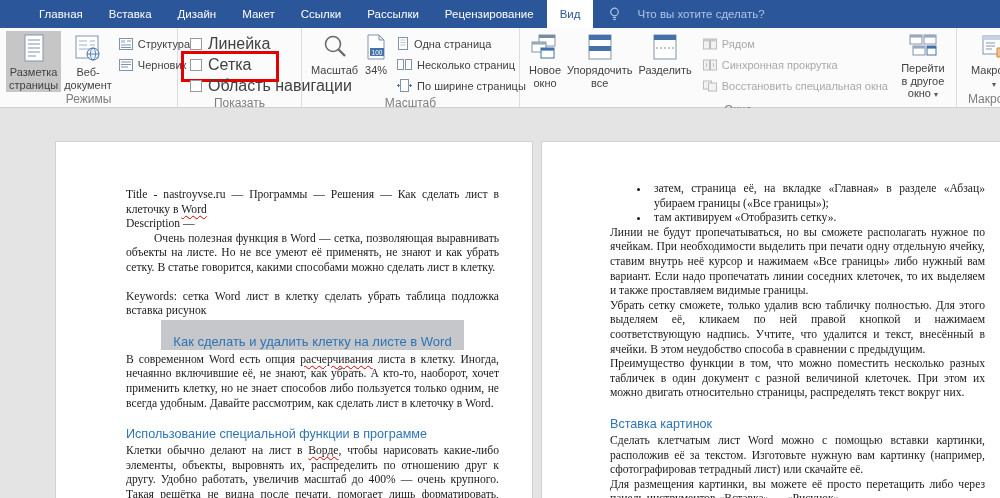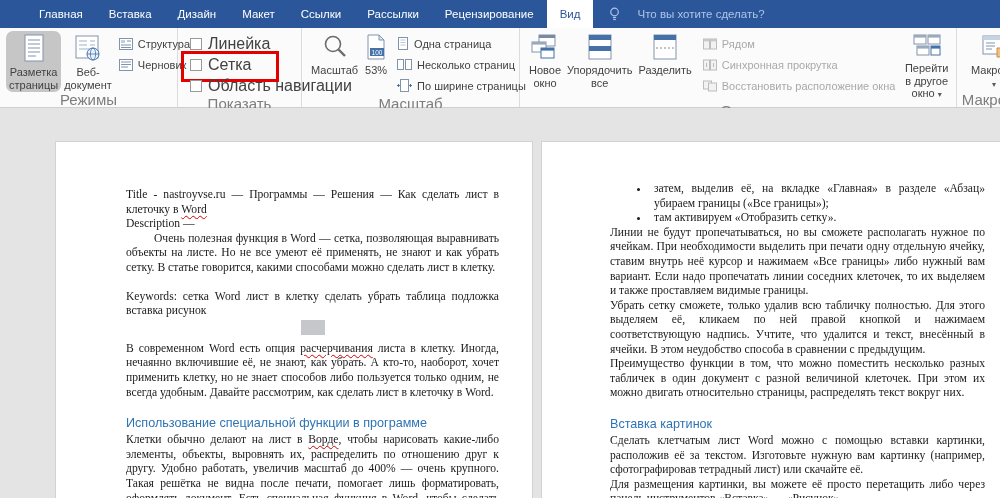--- a/index.html
+++ b/index.html
@@ -12,23 +12,23 @@
   .tab{display:flex;align-items:center;padding:0 13px;font-size:11.5px;color:#ffffff;cursor:default;}
   .tab.active{background:#ffffff;color:#2b579a;}
   .assist{display:flex;align-items:center;gap:17px;padding:0 16px;font-size:11.5px;color:#aec4e8;}
   .bulb-svg{width:11px;height:15px;}
 
   
   .ribbon{position:absolute;top:28px;left:0;width:1000px;height:79px;background:#fbfbfb;
           border-bottom:1px solid #cfcfcf;display:flex;}
   .group{box-sizing:border-box;border-right:1px solid #dcdcdc;display:flex;flex-direction:column;}
   .g-items{flex:1;display:flex;align-items:flex-start;padding:3px 4px 0 6px;}
-  .g-label{height:15px;line-height:15px;text-align:center;font-size:15px;color:#7d7d7d;}
+  .g-label{height:15px;line-height:15px;text-align:center;font-size:12px;color:#7d7d7d;}
   .bigbtn{display:flex;flex-direction:column;align-items:center;justify-content:flex-start;
-          text-align:center;font-size:11px;color:#424242;padding:3px 3px 1px;border-radius:7px;line-height:12.5px;}
+          text-align:center;font-size:11px;color:#424242;padding:3px 3px 1px;border-radius:0;line-height:12.5px;}
   .bigbtn.selected{background:#c6c6c6;}
   .bigbtn .ic{margin-bottom:4px;}
   .smallcol{display:flex;flex-direction:column;justify-content:flex-start;padding-top:2px;}
   .smallbtn{display:flex;align-items:center;gap:5px;height:21px;font-size:11px;color:#424242;white-space:nowrap;}
   .smallbtn.disabled{color:#a9a9a9;}
   .cbrow{display:flex;align-items:center;gap:6px;height:21px;font-size:16px;color:#424242;white-space:nowrap;position:relative;}
   .cb{width:12px;height:12px;box-sizing:border-box;border:1px solid #9a9a9a;background:#fff;flex:none;}
   .red-frame{position:absolute;left:-9px;top:-3px;width:92px;height:25px;border:3px solid #e50000;pointer-events:none;}
   .drop{font-size:8px;color:#5a5a5a;margin-top:1px;}
 
@@ -165,21 +165,21 @@
         </svg>
         <span>Масштаб</span>
       </div>
       <div class="bigbtn" style="width:36px">
         <svg class="ic" width="24" height="26" viewBox="0 0 24 26">
           <path d="M4 1 h11 l5 5 v19 h-16 z" fill="#fff" stroke="#8194ab"></path>
           <path d="M15 1 l5 5 h-5 z" fill="#dce6f2" stroke="#8194ab"></path>
           <rect x="6" y="14" width="14" height="8" fill="#4472a8"></rect>
           <text x="13" y="20.5" font-size="6.5" fill="#fff" text-anchor="middle" font-family="Liberation Sans,sans-serif">100</text>
         </svg>
-        <span>53%</span>
+        <span>34%</span>
       </div>
       <div class="smallcol" style="margin-left:6px">
         <div class="smallbtn">
           <svg width="12" height="13" viewBox="0 0 12 13">
             <rect x="1.5" y="0.5" width="9" height="12" fill="#fff" stroke="#8194ab"></rect>
             <g stroke="#b7c6d9">
                 <line x1="3.5" y1="3" x2="8.5" y2="3"></line>
                 <line x1="3.5" y1="5.5" x2="8.5" y2="5.5"></line>
                 <line x1="3.5" y1="8" x2="8.5" y2="8"></line>
               </g>
@@ -251,21 +251,21 @@
             <rect x="7.5" y="1" width="6" height="10" fill="#f2f2f2" stroke="#bcbcbc"></rect>
             <path d="M3.5 4 v4 M10.5 4 v4" stroke="#bcbcbc"></path>
           </svg>
           <span>Синхронная прокрутка</span>
         </div>
         <div class="smallbtn disabled">
           <svg width="14" height="12" viewBox="0 0 14 12">
             <rect x="0.5" y="1" width="8" height="8" fill="#f2f2f2" stroke="#bcbcbc"></rect>
             <rect x="5.5" y="3" width="8" height="8" fill="#f2f2f2" stroke="#bcbcbc"></rect>
           </svg>
-          <span>Восстановить расположение окна</span>
+          <span>Восстановить специальная окна</span>
         </div>
       </div>
       <div class="bigbtn" style="width:82px;margin-left:6px">
         <svg class="ic" width="28" height="24" viewBox="0 0 28 24">
           <rect x="1" y="1" width="12" height="9" fill="#fff" stroke="#8194ab"></rect>
             <rect x="1" y="1" width="12" height="2.6" fill="#9aa9bc"></rect>
           <rect x="15" y="1" width="12" height="9" fill="#fff" stroke="#8194ab"></rect>
             <rect x="15" y="1" width="12" height="2.6" fill="#9aa9bc"></rect>
           <rect x="4" y="12" width="12" height="9" fill="#fff" stroke="#8194ab"></rect>
             <rect x="4" y="12" width="12" height="2.6" fill="#9aa9bc"></rect>
@@ -298,29 +298,29 @@
   </div>
 </div>
 
 <div class="docarea">
   <div class="page page1">
       <p class="doc-p">Title - nastroyvse.ru — Программы — Решения — Как сделать лист в клеточку в <span class="sq">Word</span></p>
       <p class="doc-p">Description —</p>
       <p class="doc-p indent">Очень полезная функция в Word — сетка, позволяющая выравнивать объекты на листе. Но не все умеют её применять, не знают и как убрать сетку. В статье говорится, какими способами можно сделать лист в клетку.</p>
       <div class="spacer"></div>
       <p class="doc-p">Keywords: сетка Word лист в клетку сделать убрать таблица подложка вставка рисунок</p>
-      <div class="sel-wrap"><div class="sel-block"><div class="sel-blank"></div></div></div>
+      <div class="sel-wrap"><div class="sel-block"><div class="sel-blank"></div><div class="sel-text">Как сделать и удалить клетку на листе в Word</div></div></div>
       <p class="doc-p">В современном Word есть опция <span class="sq">расчерчивания</span> листа в клетку. Иногда, нечаянно включившие её, не знают, как убрать. А кто-то, наоборот, хочет применить клетку, но не знает способов либо пользуется только одним, не всегда удобным. Давайте рассмотрим, как сделать лист в клеточку в Word.</p>
       <div class="spacer"></div>
       <div class="doc-h2">Использование специальной функции в программе</div>
       <p class="doc-p">Клетки обычно делают на лист в <span class="sq">Ворде</span>, чтобы нарисовать какие-либо элементы, объекты, выровнять их, распределить по отношению друг к другу. Удобно работать, увеличив масштаб до 400% — очень крупного. Такая решётка не видна после печати, помогает лишь форматировать, оформлять документ. Есть специальная функция в Word, чтобы сделать сетку и её убрать.</p>
     </div>
   <div class="page page2">
       <ul class="doc-bullets">
-        <li>затем, выделив её, на вкладке «Главная» в разделе «Абзац» убираем границы («Все границы»);</li>
+        <li>затем, страница её, на вкладке «Главная» в разделе «Абзац» убираем границы («Все границы»);</li>
         <li>там активируем «Отобразить сетку».</li>
       </ul>
       <p class="doc-p">Линии не будут пропечатываться, но вы сможете располагать нужное по ячейкам. При необходимости выделить при печати одну отдельную ячейку, ставим внутрь неё курсор и нажимаем «Все границы» либо нужный вам вариант. Если надо пропечатать линии соседних клеточек, то их выделяем и также проставляем видимые границы.</p>
       <p class="doc-p">Убрать сетку сможете, только удалив всю табличку полностью. Для этого выделяем её, кликаем по ней правой кнопкой и нажимаем соответствующую надпись. Учтите, что удалится и текст, внесённый в ячейки. В этом неудобство способа в сравнении с предыдущим.</p>
       <p class="doc-p">Преимущество функции в том, что можно поместить несколько разных табличек в один документ с разной величиной клеточек. При этом их можно двигать относительно страницы, распределять текст вокруг них.</p>
       <div class="spacer"></div>
       <div class="doc-h2">Вставка картинок</div>
       <p class="doc-p">Сделать клетчатым лист Word можно с помощью вставки картинки, расположив её за текстом. Изготовьте нужную вам картинку (например, сфотографировав тетрадный лист) или скачайте её.</p>
       <p class="doc-p">Для размещения картинки, вы можете её просто перетащить либо через панель инструментов «Вставка» — «Рисунок».</p>
     </div>

